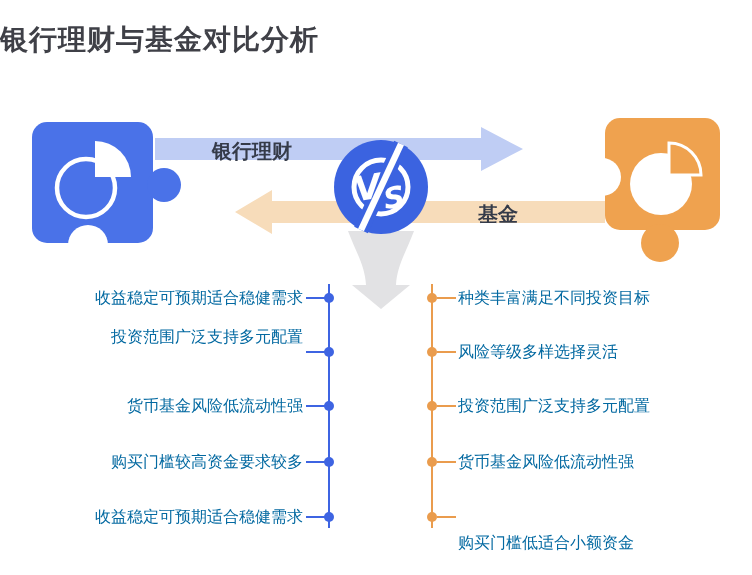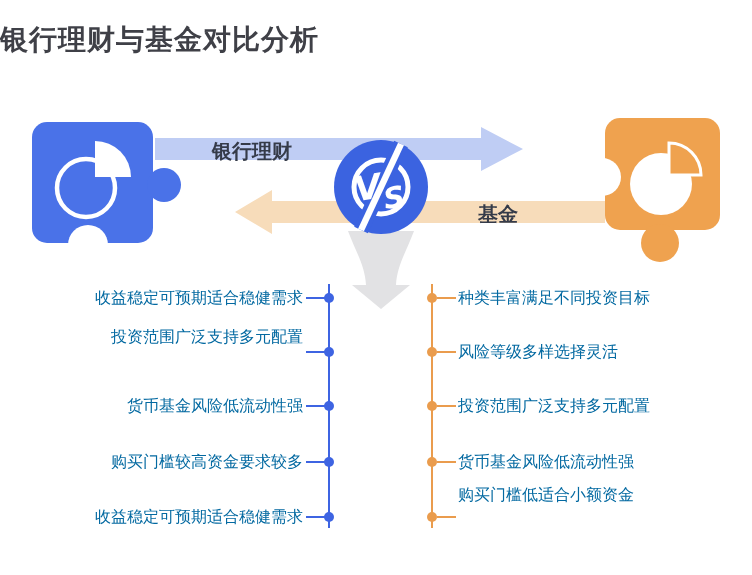--- a/index.html
+++ b/index.html
@@ -103,16 +103,16 @@
     <div class="row l" style="top:395px">货币基金风险低流动性强</div>
     <div class="row l" style="top:451px">购买门槛较高资金要求较多</div>
     <div class="row l" style="top:506px">收益稳定可预期适合稳健需求</div>
   </div>
 
   <div>
     <div class="row r" style="top:287px">种类丰富满足不同投资目标</div>
     <div class="row r" style="top:341px">风险等级多样选择灵活</div>
     <div class="row r" style="top:395px">投资范围广泛支持多元配置</div>
     <div class="row r" style="top:451px">货币基金风险低流动性强</div>
-    <div class="row r" style="top:484px">购买门槛低适合小额资金</div>
+    <div class="row r" style="top:532px">购买门槛低适合小额资金</div>
   </div>
 
 </div>
 
 </body></html>

